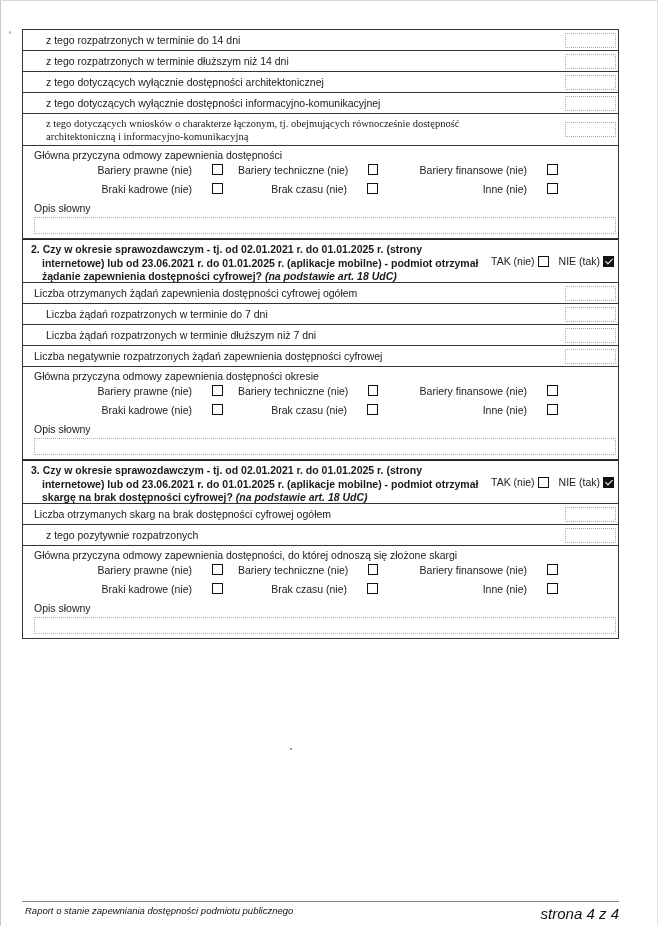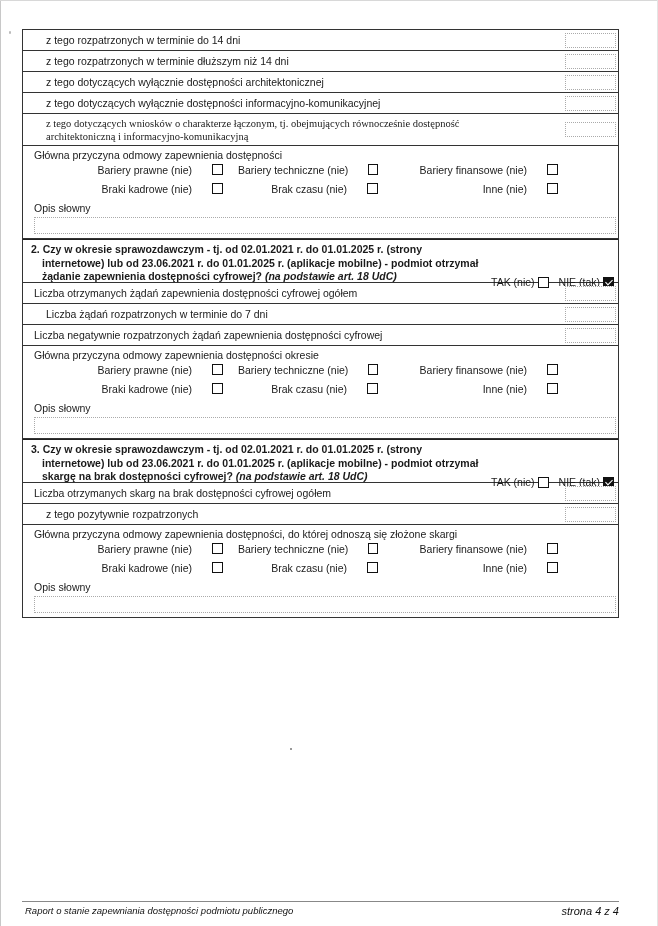--- a/index.html
+++ b/index.html
@@ -57,25 +57,25 @@
   .qhead {
     position:relative; border-top:1.5px solid #222; border-bottom:1px solid #333;
     font-size:10.5px; line-height:13.5px; font-weight:bold;
     padding:3px 0 3px 0; height:44px; box-sizing:border-box;
   }
   .qhead .qtext { position:absolute; left:8px; top:3px; width:470px; }
   .qhead .qline { display:block; }
   .qhead .qline.cont { padding-left:11px; }
   .qhead .qnote { font-style:italic; font-weight:bold; }
   .qhead .yesno { position:absolute; top:15px; right:4px; display:flex; gap:10px; font-weight:normal; font-size:10.5px; align-items:center; }
-  .qhead .yesno .opt { display:flex; align-items:center; gap:3px;margin-top:21px; }
+  .qhead .yesno .opt { display:flex; align-items:center; gap:3px; }
 
   .footer-line { position:absolute; left:22px; top:901px; width:597px; height:1px; background:#888; }
   .footer-left { position:absolute; left:25px; top:905px; font-size:9.5px; font-style:italic; color:#111; }
-  .footer-right { position:absolute; right:39px; top:905px; font-size:11px; font-style:italic; color:#111; }
+  .footer-right { position:absolute; right:39px; top:905px; font-size:15px; font-style:italic; color:#111; }
 
   .speck { position:absolute; width:2px; height:2px; background:#777; border-radius:1px; }
 </style>
 </head>
 <body>
 
 <div class="page-edge-left"></div>
 <div class="page-edge-top"></div>
 <div class="page-edge-right"></div>
 <div class="speck" style="left:9px;top:31px;width:2px;height:3px;background:#bbb;"></div>
@@ -159,20 +159,24 @@
     </div>
   </div>
   <div class="row single">
     <span class="label">Liczba otrzymanych żądań zapewnienia dostępności cyfrowej ogółem</span>
     <div class="numbox"></div>
   </div>
   <div class="row single indent">
     <span class="label">Liczba żądań rozpatrzonych w terminie do 7 dni</span>
     <div class="numbox"></div>
   </div>
+  <div class="row single indent">
+    <span class="label">Liczba żądań rozpatrzonych w terminie dłuższym niż 7 dni</span>
+    <div class="numbox"></div>
+  </div>
   <div class="row single">
     <span class="label">Liczba negatywnie rozpatrzonych żądań zapewnienia dostępności cyfrowej</span>
     <div class="numbox"></div>
   </div>
 
   <div class="reason-block">
     <div class="reason-title">Główna przyczyna odmowy zapewnienia dostępności okresie</div>
     <div class="cb-row">
       <div class="cb-item" style="left:60px;width:140px;justify-content:flex-end;">
         <span class="txt">Bariery prawne (nie)</span>

